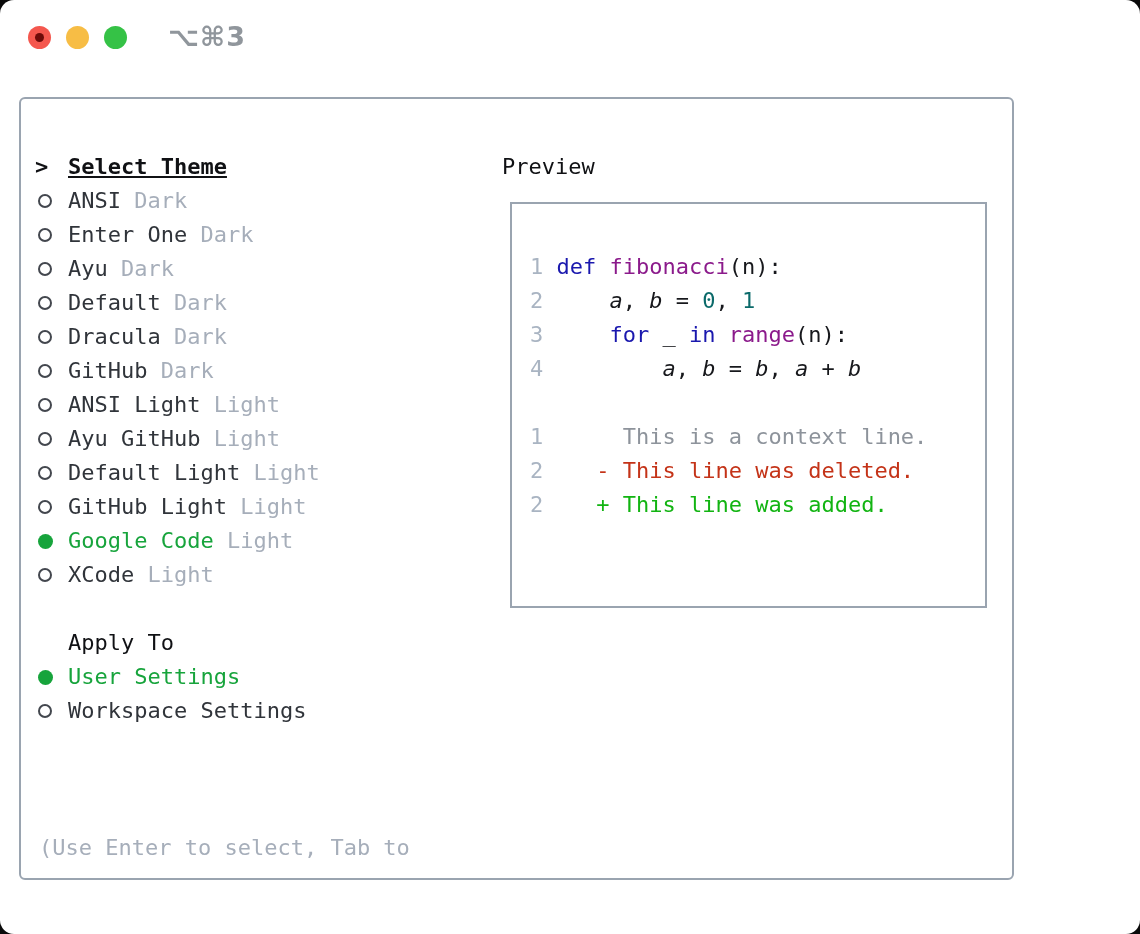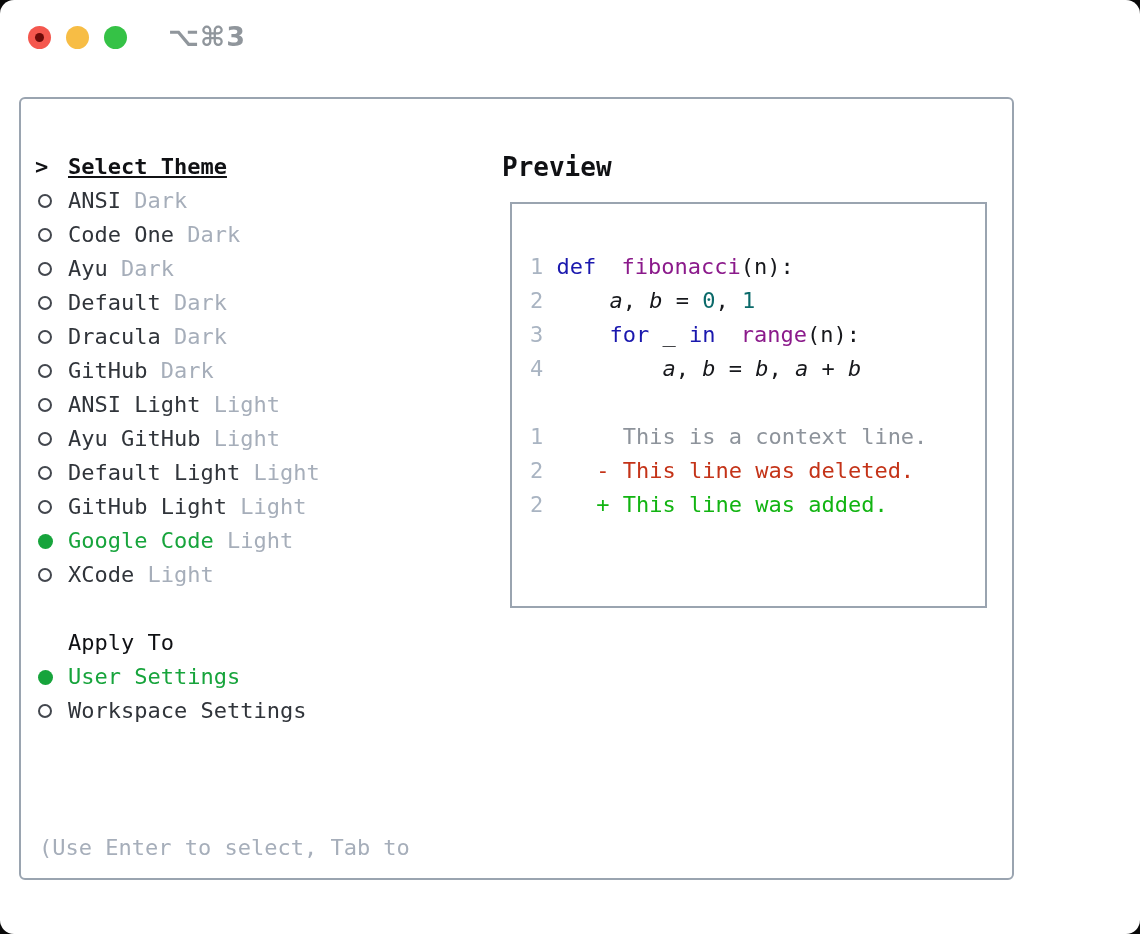--- a/index.html
+++ b/index.html
@@ -43,31 +43,31 @@
   .radio.selected { border:none; background:var(--green); width:15px; height:15px; }
   .item-name { color:var(--label); }
   .item-name.selected { color:var(--green); }
   .item-suffix { color:var(--muted); }
   .apply-hdr { color:var(--ink); }
   .help { margin-left:4px; margin-top:0; font-size:22px; line-height:34.5px; color:var(--muted); white-space:pre; }
 
   
   .preview-hdr {
     position:absolute; left:481px; top:51px; height:34px; line-height:34px;
-    font-size:26px; font-weight:700; color:var(--ink);
+    font-size:22px; font-weight:400; color:var(--ink);
   }
   .preview-box {
     position:absolute; left:489px; top:103px; width:477px; height:406px;
     border:2px solid var(--border); background:#fff;
   }
   .code { padding:46px 0 0 18px; }
   .cline { height:34px; line-height:34px; font-size:22px; white-space:pre; }
   .ln   { color:var(--ln); }
   .seg-kwd { color:var(--kwd); }
-  .seg-typ { color:var(--typ);margin-left:12px; }
+  .seg-typ { color:var(--typ); }
   .seg-lit { color:var(--lit); }
   .seg-pln { color:var(--pln); }
   .seg-var { color:var(--pln); font-style:italic; }
   .seg-ctx { color:var(--ctx); }
   .seg-del { color:var(--del); }
   .seg-add { color:var(--add); }
 </style>
 </head>
 <body>
 
@@ -84,21 +84,21 @@
 
   <div class="main-box">
 
     <div class="left-col">
       <div class="row">
         <span class="prefix chevron">&gt;</span><span class="hdr">Select Theme</span>
       </div>
 
       <div id="theme-list">
           <div class="row"><span class="prefix"><span class="radio"></span></span><span class="item-name">ANSI</span><span class="item-suffix"> Dark</span></div>
-          <div class="row"><span class="prefix"><span class="radio"></span></span><span class="item-name">Code One</span><span class="item-suffix"> Dark</span></div>
+          <div class="row"><span class="prefix"><span class="radio"></span></span><span class="item-name">Enter One</span><span class="item-suffix"> Dark</span></div>
           <div class="row"><span class="prefix"><span class="radio"></span></span><span class="item-name">Ayu</span><span class="item-suffix"> Dark</span></div>
           <div class="row"><span class="prefix"><span class="radio"></span></span><span class="item-name">Default</span><span class="item-suffix"> Dark</span></div>
           <div class="row"><span class="prefix"><span class="radio"></span></span><span class="item-name">Dracula</span><span class="item-suffix"> Dark</span></div>
           <div class="row"><span class="prefix"><span class="radio"></span></span><span class="item-name">GitHub</span><span class="item-suffix"> Dark</span></div>
           <div class="row"><span class="prefix"><span class="radio"></span></span><span class="item-name">ANSI Light</span><span class="item-suffix"> Light</span></div>
           <div class="row"><span class="prefix"><span class="radio"></span></span><span class="item-name">Ayu GitHub</span><span class="item-suffix"> Light</span></div>
           <div class="row"><span class="prefix"><span class="radio"></span></span><span class="item-name">Default Light</span><span class="item-suffix"> Light</span></div>
           <div class="row"><span class="prefix"><span class="radio"></span></span><span class="item-name">GitHub Light</span><span class="item-suffix"> Light</span></div>
           <div class="row"><span class="prefix"><span class="radio selected"></span></span><span class="item-name selected">Google Code</span><span class="item-suffix"> Light</span></div>
           <div class="row"><span class="prefix"><span class="radio"></span></span><span class="item-name">XCode</span><span class="item-suffix"> Light</span></div>

